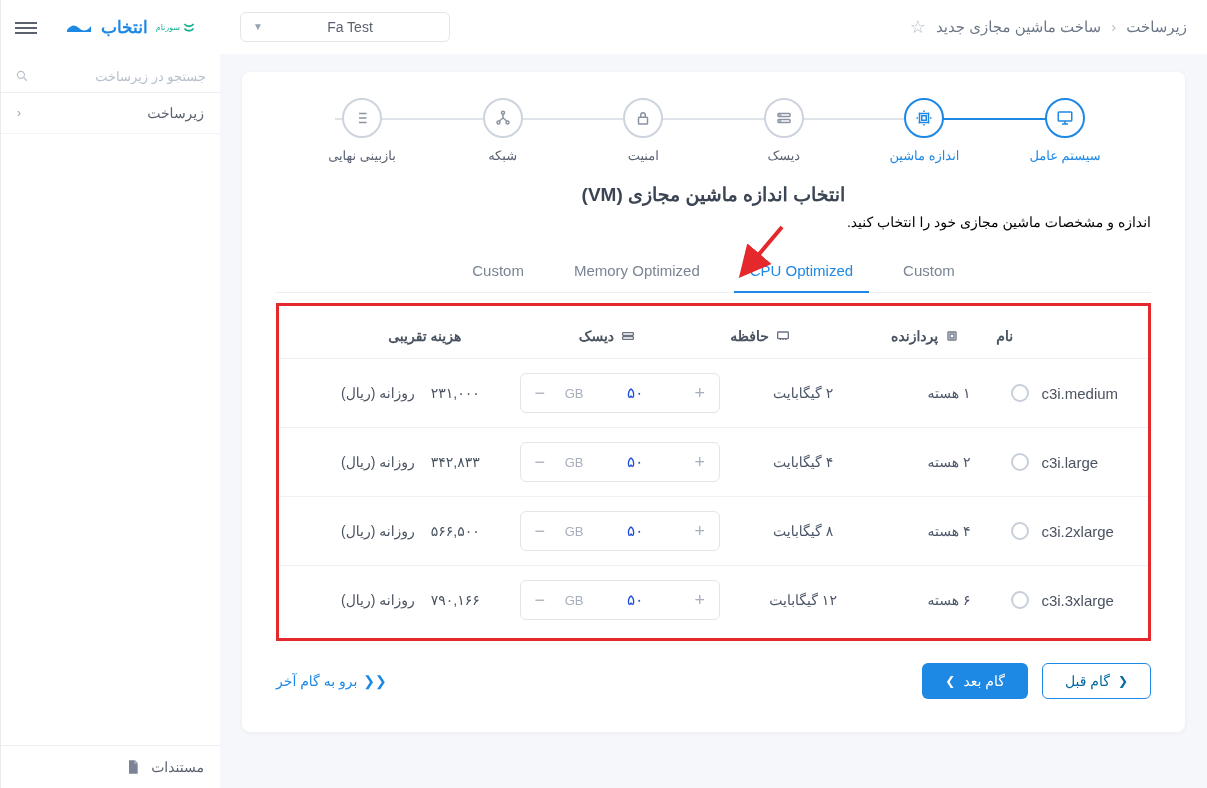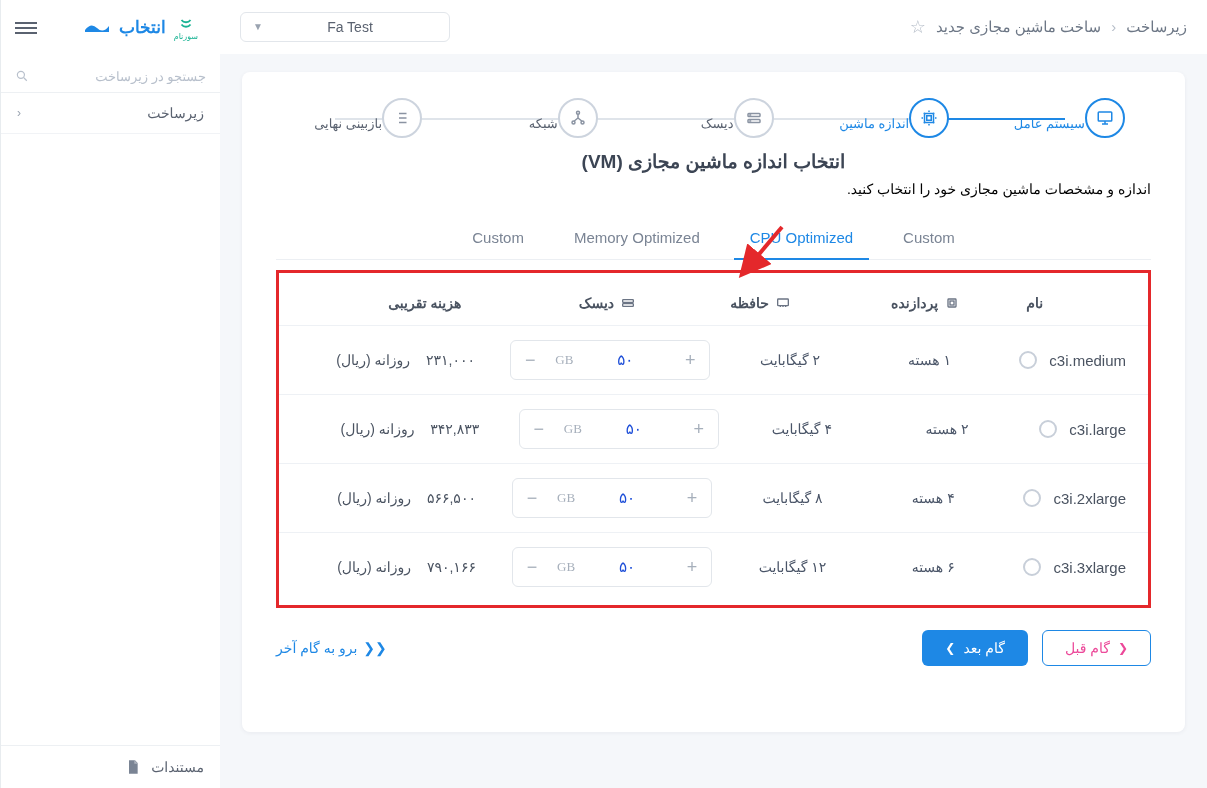--- a/index.html
+++ b/index.html
@@ -25,21 +25,21 @@
   align-items: center;
   justify-content: space-between;
   padding: 10px 14px;
   height: 54px;
 }
 .menu-icon { width: 22px; height: 16px; cursor: pointer; }
 .menu-icon span { display:block; height:2px; background:#5a6270; margin:3px 0; }
 .brand { display:flex; align-items:center; gap:8px; }
 .brand-name { color:#1e88e5; font-weight:700; font-size:17px; }
 .brand-wave { color:#1e88e5; font-size:18px; }
-.brand-sub { color:#1ab394; font-size:11px; display:flex; flex-direction:column; align-items:center; margin-right:8px; }
+.brand-sub { color:#1ab394; font-size:11px; display:flex; flex-direction:row; align-items:center; margin-right:8px; }
 .search-box {
   margin: 6px 0 0 0;
   padding: 8px 14px;
   display:flex;
   align-items:center;
   gap:8px;
   color:#a7b0be;
   border-bottom:1px solid #edf0f3;
 }
 .search-box input {
@@ -96,77 +96,77 @@
 .card {
   background:#fff; border-radius:8px;
   box-shadow:0 1px 4px rgba(30,40,60,.06);
   padding:26px 34px 22px;
   min-height: 660px;
   display:flex; flex-direction:column;
 }
 
 
 .steps { display:flex; align-items:flex-start; justify-content:space-between; position:relative; margin:0 26px 12px; }
-.step { display:flex; flex-direction:row; align-items:center; width:120px; position:relative; z-index:2; }
+.step { display:flex; flex-direction:column; align-items:center; width:120px; position:relative; z-index:2; }
 .step-circle {
   width:40px; height:40px; border-radius:50%;
   border:2px solid #cdd4de; background:#fff;
   display:flex; align-items:center; justify-content:center;
   color:#8a93a2;
 }
 .step.active .step-circle { border-color:#1e88e5; color:#1e88e5; }
 .step-label { margin-top:10px; color:#5a6270; font-size:13px; }
 .step.active .step-label { color:#1e88e5; }
 .step-line { position:absolute; top:20px; height:2px; background:#dfe4ea; z-index:1; }
 .step-line.active { background:#1e88e5; }
 
-.section-title { text-align:center; font-size:19px; font-weight:700; color:#3c4554; }
+.section-title { text-align:center; font-size:19px; font-weight:700; color:#3c4554; margin-top:8px; }
 .section-sub { text-align:right; color:#000000; margin-top:8px; font-size:14px; }
 
 
 .tabs { display:flex; justify-content:center; gap:18px; margin-top:20px; border-bottom:1px solid #eceff3; direction:ltr; }
 .tab { padding:12px 16px; color:#7a8494; cursor:pointer; font-size:15px; }
 .tab.active { color:#1e88e5; border-bottom:2px solid #1e88e5; margin-bottom:-1px; }
 
 
 .table-wrap { border:3px solid #e4282b; margin-top:10px; padding:8px 0 4px; }
 .table-head, .row { display:grid; grid-template-columns: 1.1fr 1.2fr 1.6fr 1fr 1fr 1.1fr; align-items:center; padding:14px 22px; direction:rtl; }
 .table-head { font-weight:700; color:#4a5361; }
 .row { border-top:1px solid #eef1f5; }
 .th, .td { text-align:center; display:flex; align-items:center; justify-content:center; gap:6px; direction:rtl; }
-.th.name-col, .td.name-col { justify-content:flex-start; direction:ltr; gap:12px;margin-left:30px; }
+.th.name-col, .td.name-col { justify-content:flex-start; direction:ltr; gap:12px; }
 .td.name-col .radio {
   width:18px; height:18px; border:2px solid #c8cfd9; border-radius:50%; display:inline-block; cursor:pointer;
 }
 .td.name-col .vm-name { color:#4a5361; font-size:15px; }
 .th .hicon { color:#6b7484; }
 .disk-input {
   display:flex; align-items:center; border:1px solid #e2e6eb; border-radius:6px; overflow:hidden; direction:ltr; width:200px; margin:0 auto;
 }
 .disk-btn { width:38px; height:38px; display:flex; align-items:center; justify-content:center; color:#a6afbb; cursor:pointer; font-size:18px; user-select:none; }
-.disk-unit { color:#a6afbb; font-size:13px; margin:0 6px;font-family:Liberation Serif, serif; }
+.disk-unit { color:#a6afbb; font-size:13px; margin:0 6px; }
 .disk-val { flex:1; text-align:center; color:#1d4ed8; font-size:15px; }
 .cost { color:#4a5361; font-size:14px; direction:rtl; text-align:center; }
 .cost .num { letter-spacing:.5px; }
 
 
 .arrow-annot {
   position:absolute; width:60px; height:60px; pointer-events:none;
 }
 
 
 .wizard-footer { display:flex; justify-content:space-between; align-items:center; margin-top:22px; }
 .nav-btns { display:flex; gap:14px; direction:ltr; }
 .btn {
   border-radius:6px; padding:9px 22px; font-size:14px; cursor:pointer;
   display:flex; align-items:center; gap:8px; border:1px solid transparent;
   font-family:inherit;
 }
 .btn-primary { background:#1e88e5; color:#fff; }
-.btn-outline { background:#fff; color:#ec4899; border-color:#1e88e5; }
+.btn-outline { background:#fff; color:#0369a1; border-color:#1e88e5; }
 .skip-link { color:#1e88e5; display:flex; align-items:center; gap:6px; cursor:pointer; font-size:14px; }
 .btn .arr { font-size:12px; }
 
 svg { display:block; }
 </style>
 </head>
 <body>
 
 <div class="app">
 
@@ -216,20 +216,29 @@
           <div class="step">
             <div class="step-circle">
                 <svg width="18" height="18" viewBox="0 0 24 24" fill="none" stroke="currentColor" stroke-width="2">
                   <rect x="4" y="6" width="16" height="4" rx="1"></rect>
                   <rect x="4" y="14" width="16" height="4" rx="1"></rect>
                   <circle cx="7" cy="8" r=".5"></circle>
                   <circle cx="7" cy="16" r=".5"></circle>
                 </svg>
               </div>
             <div class="step-label">دیسک</div>
+          </div>
+          <div class="step">
+            <div class="step-circle">
+                <svg width="18" height="18" viewBox="0 0 24 24" fill="none" stroke="currentColor" stroke-width="2">
+                  <rect x="6" y="11" width="12" height="9" rx="1"></rect>
+                  <path d="M9 11V8a3 3 0 016 0v3"></path>
+                </svg>
+              </div>
+            <div class="step-label">امنیت</div>
           </div>
           <div class="step">
             <div class="step-circle">
                 <svg width="18" height="18" viewBox="0 0 24 24" fill="none" stroke="currentColor" stroke-width="2">
                   <circle cx="12" cy="5" r="2"></circle>
                   <circle cx="6" cy="18" r="2"></circle>
                   <circle cx="18" cy="18" r="2"></circle>
                   <path d="M12 7v5M12 12l-5 4M12 12l5 4"></path>
                 </svg>
               </div>

